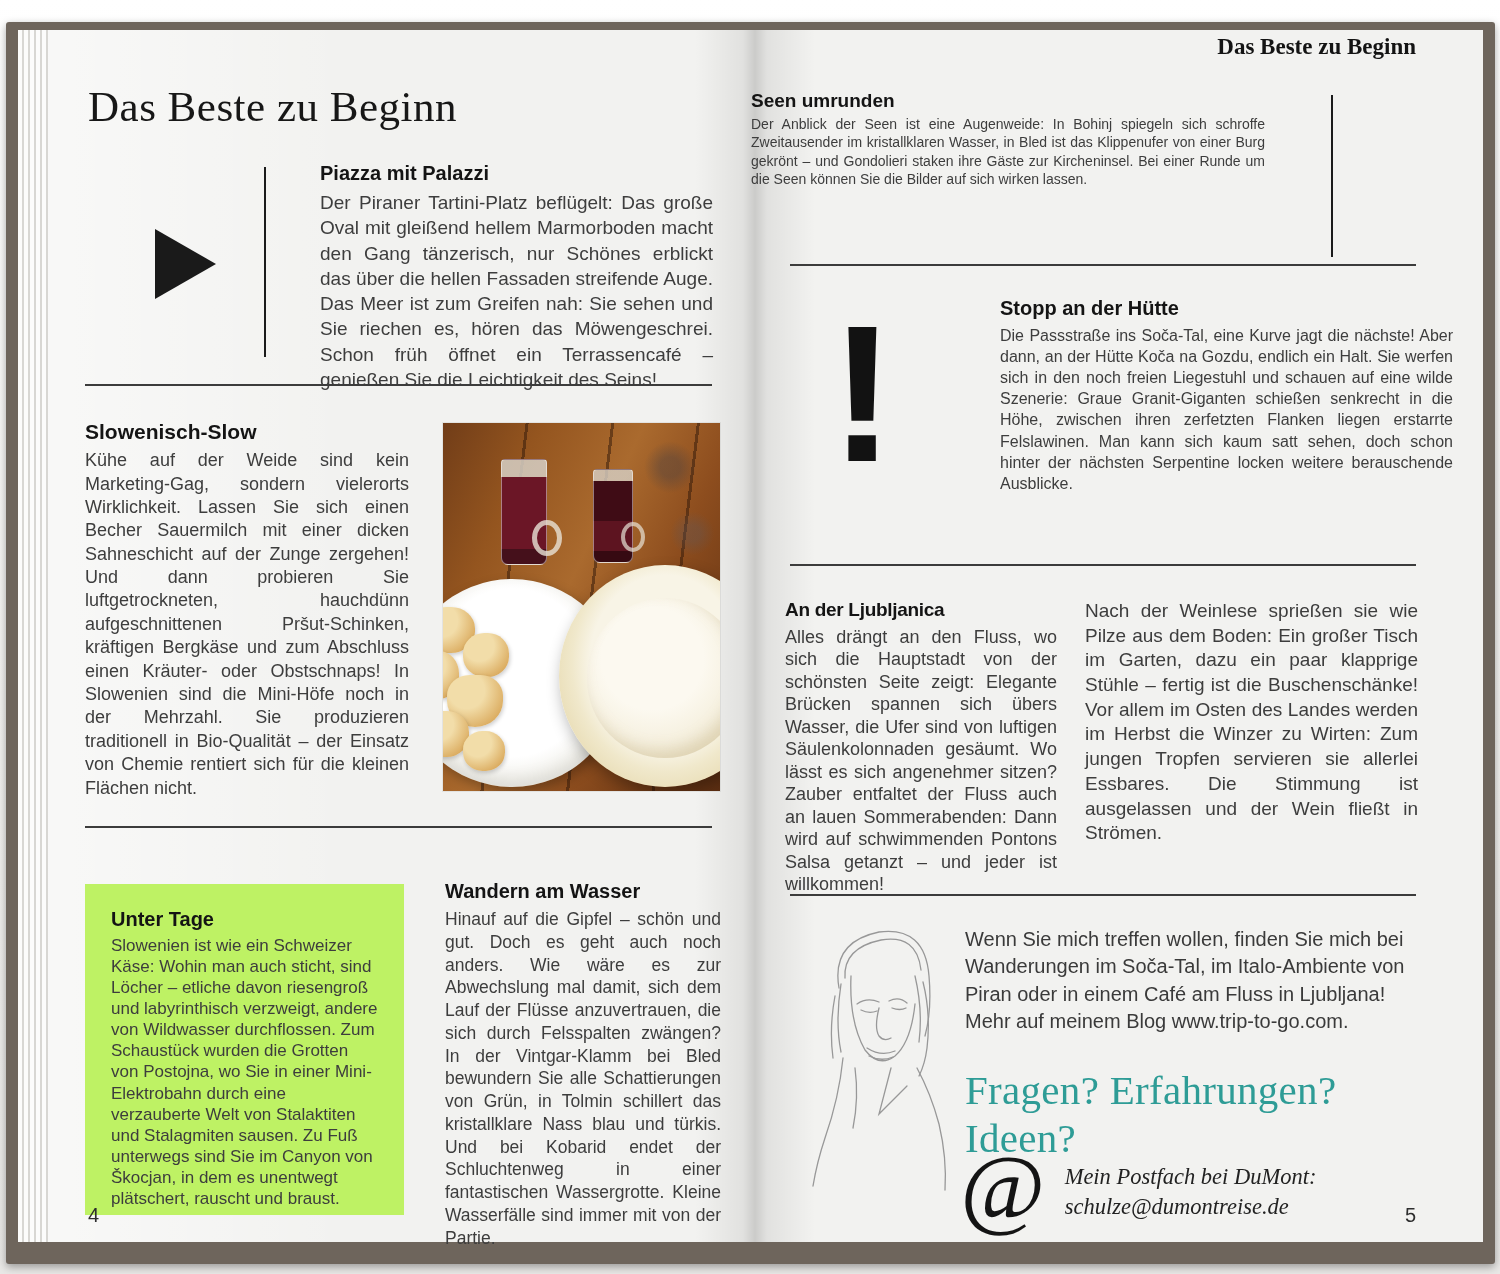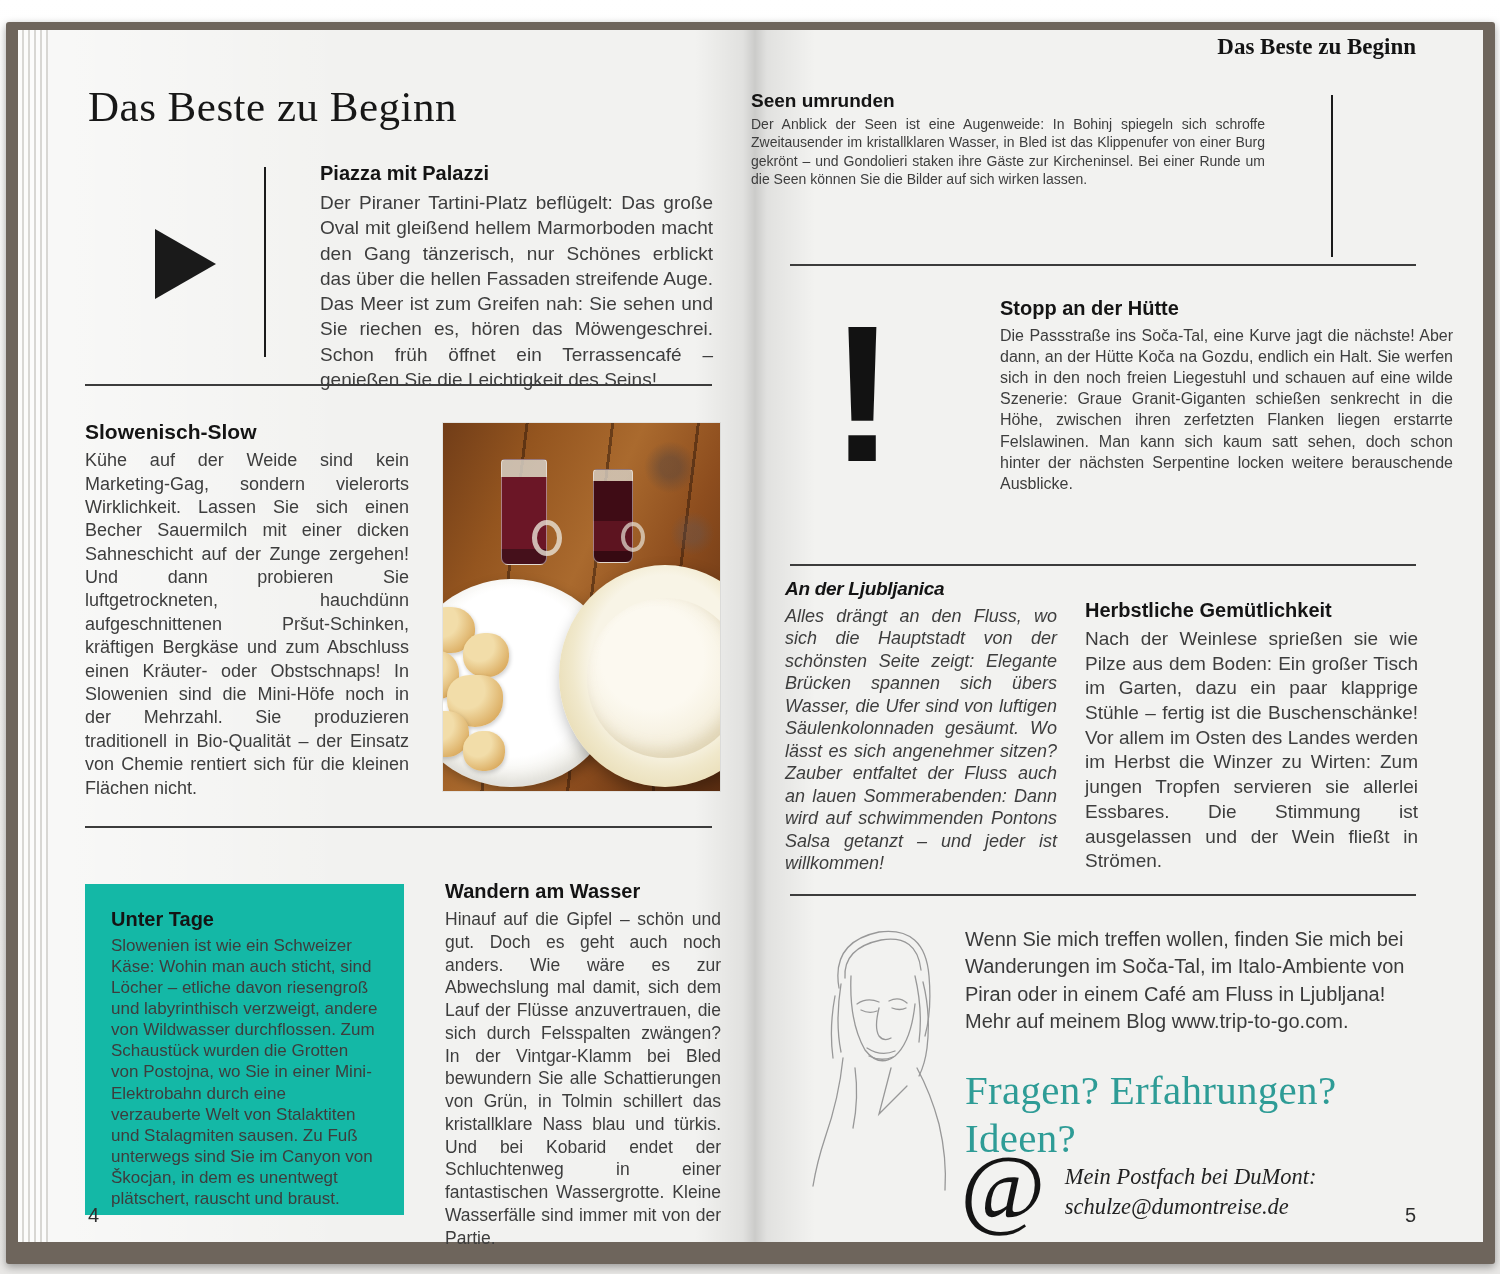--- a/index.html
+++ b/index.html
@@ -32,41 +32,41 @@
 
   .arrow-tri{left:155px;top:229px;width:0;height:0;
     border-left:61px solid #1a1a1a;border-top:35px solid transparent;border-bottom:35px solid transparent;}
   .piazza-col{left:320px;top:162px;width:393px;}
   .piazza-col .sec-body{font-size:19px;line-height:1.33;}
 
   .slow-col{left:85px;top:420px;width:324px;}
   .slow-col .sec-head{font-size:21px;}
   .slow-col .sec-body{font-size:18px;line-height:1.3;}
 
-  .unter-box{left:85px;top:884px;width:319px;height:331px;background:#14b8a6;
+  .unter-box{left:85px;top:884px;width:319px;height:331px;background:#bef264;
     box-sizing:border-box;padding:24px 26px 0 26px;overflow:hidden;}
   .unter-box .sec-head{font-size:20px;margin-bottom:4px;}
   .unter-box .sec-body{font-size:17px;line-height:1.24;text-align:left;}
 
   .wandern-col{left:445px;top:880px;width:276px;}
   .wandern-col .sec-body{font-size:17.5px;line-height:1.3;}
 
   .page-num{font-size:20px;color:#2e2e2e;}
   .lp-num{left:88px;top:1204px;}
   .rp-num{left:1386px;top:1204px;width:30px;text-align:right;}
 
   .seen-col{left:751px;top:90px;width:514px;}
   .seen-col .sec-head{font-size:19px;margin-bottom:3px;}
   .seen-col .sec-body{font-size:14px;line-height:1.31;}
 
   .excl{left:830px;top:296px;font-size:195px;font-weight:bold;color:#121212;line-height:1;letter-spacing:0;}
   .stopp-col{left:1000px;top:297px;width:453px;}
   .stopp-col .sec-body{font-size:16px;line-height:1.32;}
 
-  .lj-col{left:785px;top:578px;width:272px;font-style:italic;}
+  .lj-col{left:785px;top:599px;width:272px;}
   .lj-col .sec-head{font-size:19px;letter-spacing:-.3px;}
   .lj-col .sec-body{font-size:18px;line-height:1.25;}
 
   .herb-col{left:1085px;top:599px;width:333px;}
   .herb-col .sec-body{font-size:19px;line-height:1.3;}
 
   .meet-col{left:965px;top:926px;width:456px;}
   .meet-body{margin:0;font-size:20px;line-height:1.37;color:#3a3a3a;}
   .meet-question{margin:30px 0 8px 0;font-family:"Liberation Serif",serif;font-size:41px;color:#2e9c96;letter-spacing:.3px;}
   .meet-closing{margin:0;font-size:20px;color:#3a3a3a;}
@@ -187,21 +187,20 @@
 </div>
 
 <div class="hrule" style="left:790px;top:564px;width:626px;"></div>
 
 <div class="abs lj-col">
   <p class="sec-head">An der Ljubljanica</p>
   <p class="sec-body">Alles drängt an den Fluss, wo sich die Hauptstadt von der schönsten Seite zeigt: Elegante Brücken spannen sich übers Wasser, die Ufer sind von luftigen Säulenkolonnaden gesäumt. Wo lässt es sich angenehmer sitzen? Zauber entfaltet der Fluss auch an lauen Sommerabenden: Dann wird auf schwimmenden Pontons Salsa getanzt – und jeder ist willkommen!</p>
 </div>
 
 <div class="abs herb-col">
-  <p class="sec-head">Herbstliche Gemütlichkeit</p>
   <p class="sec-body">Nach der Weinlese sprießen sie wie Pilze aus dem Boden: Ein großer Tisch im Garten, dazu ein paar klapprige Stühle – fertig ist die Buschenschänke! Vor allem im Osten des Landes werden im Herbst die Winzer zu Wirten: Zum jungen Tropfen servieren sie allerlei Essbares. Die Stimmung ist ausgelassen und der Wein fließt in Strömen.</p>
 </div>
 
 <div class="hrule" style="left:790px;top:894px;width:626px;"></div>
 
 <svg class="abs portrait" viewBox="0 0 168 308" xmlns="http://www.w3.org/2000/svg">
   <g fill="none" stroke="#8f8f8f" stroke-width="1.3" stroke-linecap="round" opacity="0.9">
     <path d="M44 70 Q36 24 84 14 Q130 8 134 58 Q137 92 130 118"></path>
     <path d="M50 60 Q48 30 86 22 Q122 16 126 52"></path>
     <path d="M40 78 Q34 110 38 140"></path>

